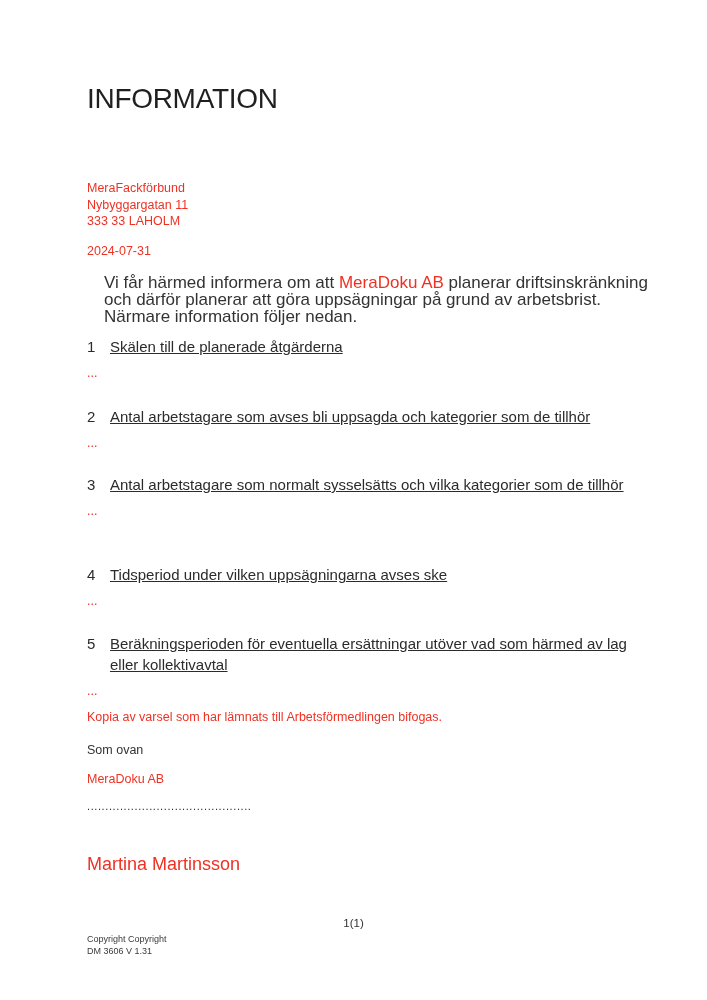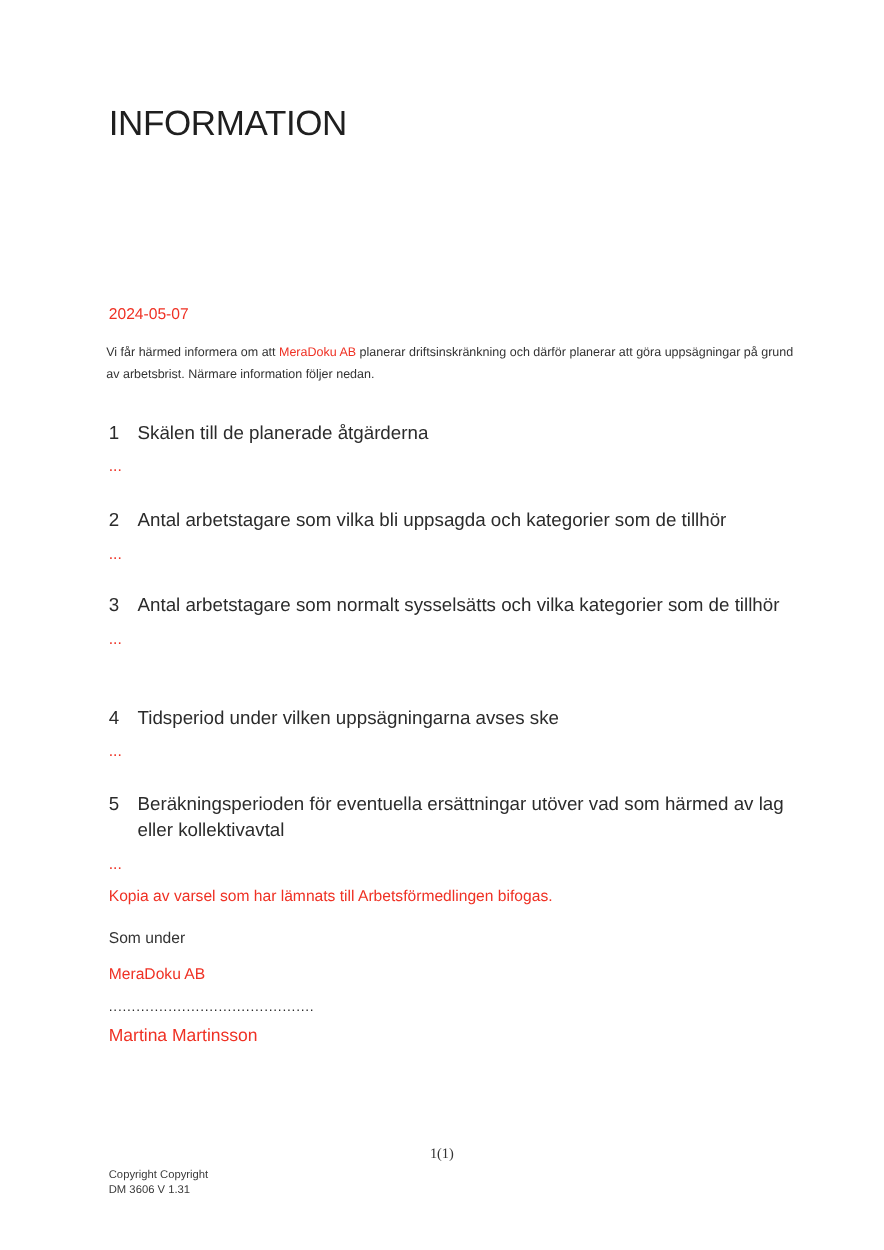--- a/index.html
+++ b/index.html
@@ -38,36 +38,36 @@
   .recipient {
     left: 87px; top: 180px;
     font-size: 12.5px;
     line-height: 16.5px;
   }
   .date-line {
     left: 87px; top: 244px;
     font-size: 12.5px;
   }
   .intro {
-    left: 85px; top: 274px;
+    left: 104px; top: 274px;
     width: 552px;
-    font-size: 10px;
+    font-size: 17px;
     line-height: 17px;
     color: #333333;
   }
 
   .section { left: 87px; width: 560px; }
   .section-heading {
     display: flex;
     font-size: 15px;
     line-height: 21px;
     color: #2b2b2b;
   }
   .section-number { width: 23px; flex: 0 0 23px; }
-  .section-text { width: 535px; }
+  .section-text { width: 535px; text-decoration: underline; }
   .section-placeholder {
     margin-top: 9px;
     font-size: 12.5px;
     line-height: 14px;
   }
   .s1 { top: 336px; }
   .s2 { top: 406px; }
   .s3 { top: 474px; }
   .s4 { top: 564px; }
   .s5 { top: 633px; }
@@ -86,63 +86,67 @@
     left: 87px; top: 772px;
     font-size: 12.5px;
   }
   .signature-line {
     left: 87px; top: 800px;
     font-size: 11px;
     letter-spacing: 0.6px;
     color: #2b2b2b;
   }
   .signatory {
-    left: 87px; top: 820px;
-    font-size: 14px;
+    left: 87px; top: 854px;
+    font-size: 18px;
   }
 
   .page-number {
     left: 0; top: 917px;
     width: 707px;
     text-align: center;
     font-size: 11.5px;
     color: #333333;
-    font-family: Liberation Serif, serif;
   }
   .footer-meta {
     left: 87px; top: 934px;
     font-size: 9px;
     line-height: 11.5px;
     color: #3a3a3a;
   }
 </style>
 </head>
 <body>
 
 <div class="page">
 
   <div class="abs doc-title">INFORMATION</div>
 
+  <div class="abs recipient red">
+    <div>MeraFackförbund</div>
+    <div>Nybyggargatan 11</div>
+    <div>333 33 LAHOLM</div>
+  </div>
 
-  <div class="abs date-line red">2024-05-07</div>
+  <div class="abs date-line red">2024-07-31</div>
 
   <p class="abs intro" style="margin:0"><span>Vi får härmed informera om att </span><span class="red">MeraDoku AB</span><span> planerar driftsinskränkning och därför planerar att göra uppsägningar på grund av arbetsbrist. Närmare information följer nedan.</span></p>
 
   <div class="abs section s1">
     <div class="section-heading">
       <span class="section-number">1</span>
       <span class="section-text">Skälen till de planerade åtgärderna</span>
     </div>
     <div class="section-placeholder red">...</div>
   </div>
 
   <div class="abs section s2">
     <div class="section-heading">
       <span class="section-number">2</span>
-      <span class="section-text">Antal arbetstagare som vilka bli uppsagda och kategorier som de tillhör</span>
+      <span class="section-text">Antal arbetstagare som avses bli uppsagda och kategorier som de tillhör</span>
     </div>
     <div class="section-placeholder red">...</div>
   </div>
 
   <div class="abs section s3">
     <div class="section-heading">
       <span class="section-number">3</span>
       <span class="section-text">Antal arbetstagare som normalt sysselsätts och vilka kategorier som de tillhör</span>
     </div>
     <div class="section-placeholder red">...</div>
@@ -159,21 +163,21 @@
   <div class="abs section s5">
     <div class="section-heading">
       <span class="section-number">5</span>
       <span class="section-text">Beräkningsperioden för eventuella ersättningar utöver vad som härmed av lag eller kollektivavtal</span>
     </div>
     <div class="section-placeholder red">...</div>
   </div>
 
   <div class="abs attachment-note red">Kopia av varsel som har lämnats till Arbetsförmedlingen bifogas.</div>
 
-  <div class="abs salutation">Som under</div>
+  <div class="abs salutation">Som ovan</div>
   <div class="abs closing-company red">MeraDoku AB</div>
   <div class="abs signature-line">.............................................</div>
   <div class="abs signatory red">Martina Martinsson</div>
 
   <div class="abs page-number">1(1)</div>
   <div class="abs footer-meta">
     <div>Copyright Copyright</div>
     <div>DM 3606 V 1.31</div>
   </div>
 

